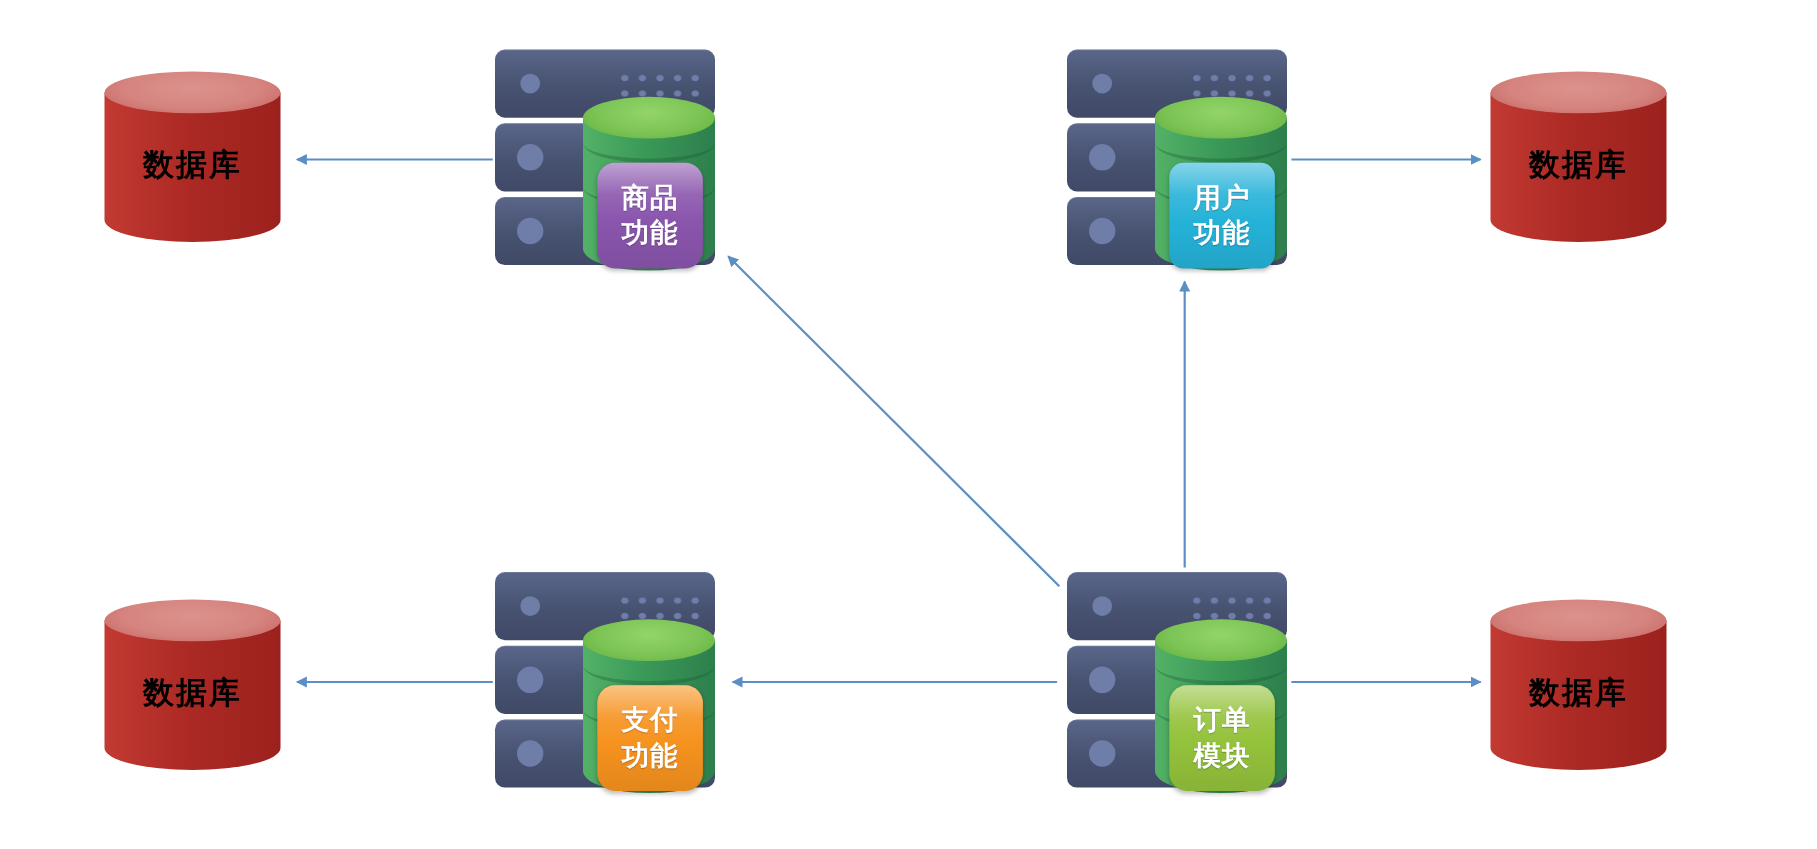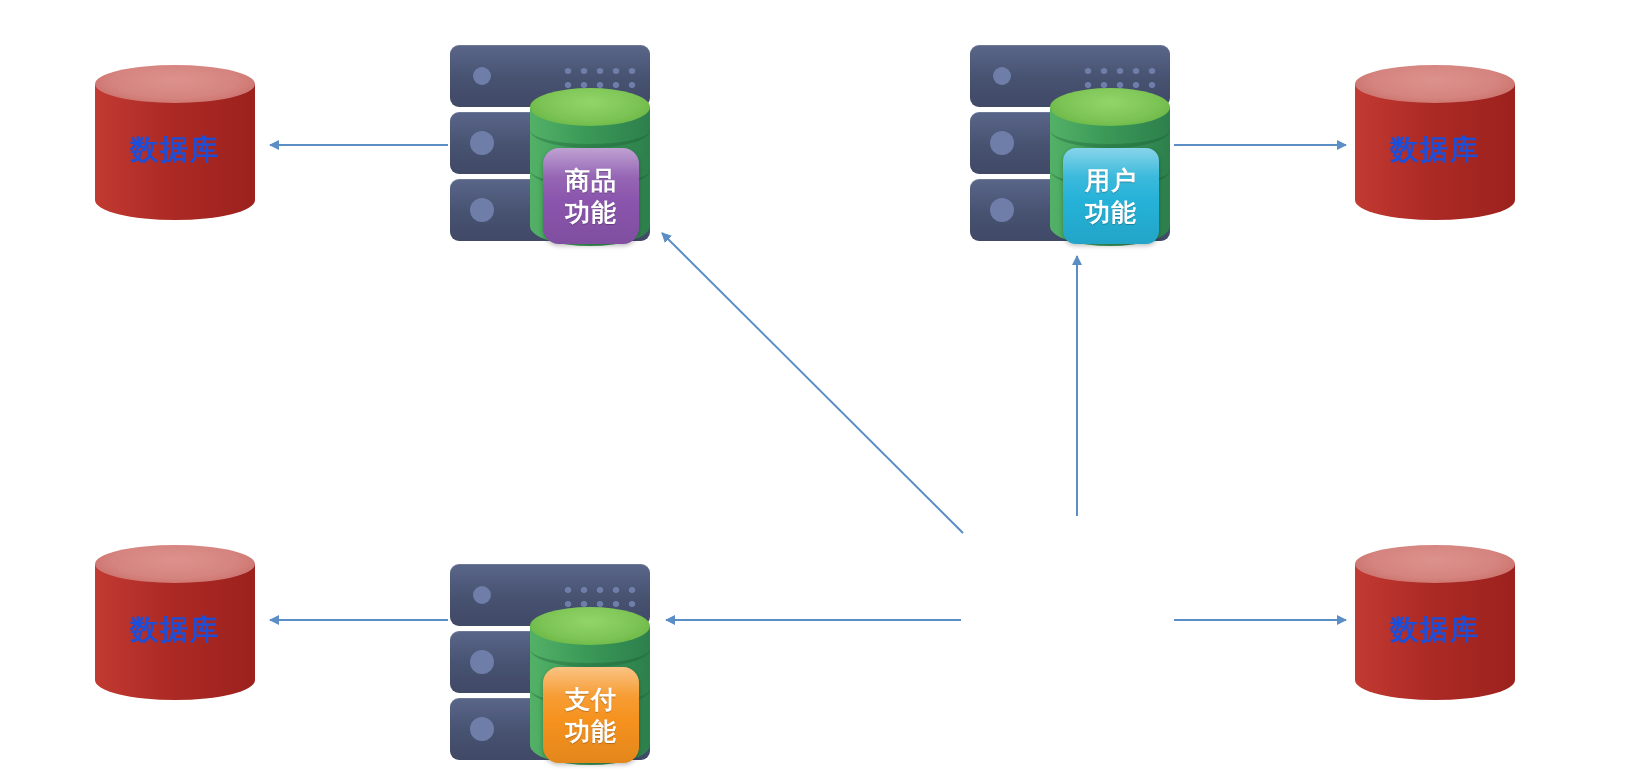--- a/index.html
+++ b/index.html
@@ -15,21 +15,21 @@
     position:absolute;left:0;top:19px;width:160px;height:136px;
     background:linear-gradient(90deg,#c23a32 0%,#ad2a25 45%,#9c211d 100%);
     border-radius:0 0 80px 80px / 0 0 20px 20px;
   }
   .db-top{
     position:absolute;left:0;top:0;width:160px;height:38px;border-radius:50%;
     background:radial-gradient(ellipse at 50% 40%,#dd928d 0%,#d5847f 55%,#c4625d 100%);
   }
   .db-label{
     position:absolute;left:0;right:0;top:66px;text-align:center;
-    color:#1d4ed8;font-size:28px;font-weight:bold;letter-spacing:2px;
+    color:#000000;font-size:28px;font-weight:bold;letter-spacing:2px;
   }
 
   
   .server-node{position:absolute;width:220px;height:205px;}
   .rack{position:absolute;left:0;top:0;width:200px;height:196px;}
   .rack-unit{
     position:absolute;left:0;width:200px;height:62px;border-radius:9px;
     background:linear-gradient(180deg,#5a6689 0%,#475271 55%,#404966 100%);
     box-shadow:inset 0 1px 0 rgba(255,255,255,.12);
   }
@@ -71,21 +71,21 @@
   .badge-label{
     position:relative;z-index:2;color:#ffffff;font-weight:bold;font-size:25px;
     line-height:1.3;white-space:pre-line;letter-spacing:1px;
     text-shadow:0 1px 1px rgba(0,0,0,.25);
   }
 
   
   .pos-db-tl{left:95px;top:65px;}   .pos-db-tr{left:1355px;top:65px;}
   .pos-db-bl{left:95px;top:545px;}  .pos-db-br{left:1355px;top:545px;}
   .pos-sv-product{left:450px;top:45px;}  .pos-sv-user{left:970px;top:45px;}
-  .pos-sv-payment{left:450px;top:520px;margin-top:44px;} .pos-sv-order{left:970px;top:520px;}
+  .pos-sv-payment{left:450px;top:520px;} .pos-sv-order{left:970px;top:520px;}
 
   
   .arrows{position:absolute;left:0;top:0;pointer-events:none;}
   .arrow{stroke:#5b8ec4;stroke-width:2;fill:none;}
 </style>
 </head>
 <body>
 
 <div class="canvas">
 
@@ -193,14 +193,38 @@
       <div class="cyl-band band1"></div>
       <div class="cyl-band band2"></div>
       <div class="cyl-top"></div>
     </div>
     <div class="badge" style="background-color: rgb(246, 146, 30);">
       <span class="badge-label">支付
 功能</span>
     </div>
   </div>
 
+  <div class="server-node pos-sv-order">
+    <div class="rack">
+      <div class="rack-unit u1">
+        <span class="unit-circle small"></span>
+        <span class="vent-dots"></span>
+      </div>
+      <div class="rack-unit u2">
+        <span class="unit-circle"></span>
+      </div>
+      <div class="rack-unit u3">
+        <span class="unit-circle"></span>
+      </div>
+    </div>
+    <div class="cylinder">
+      <div class="cyl-body"></div>
+      <div class="cyl-band band1"></div>
+      <div class="cyl-band band2"></div>
+      <div class="cyl-top"></div>
+    </div>
+    <div class="badge" style="background-color: rgb(147, 194, 59);">
+      <span class="badge-label">订单
+模块</span>
+    </div>
+  </div>
 
 </div>
 
 </body></html>

